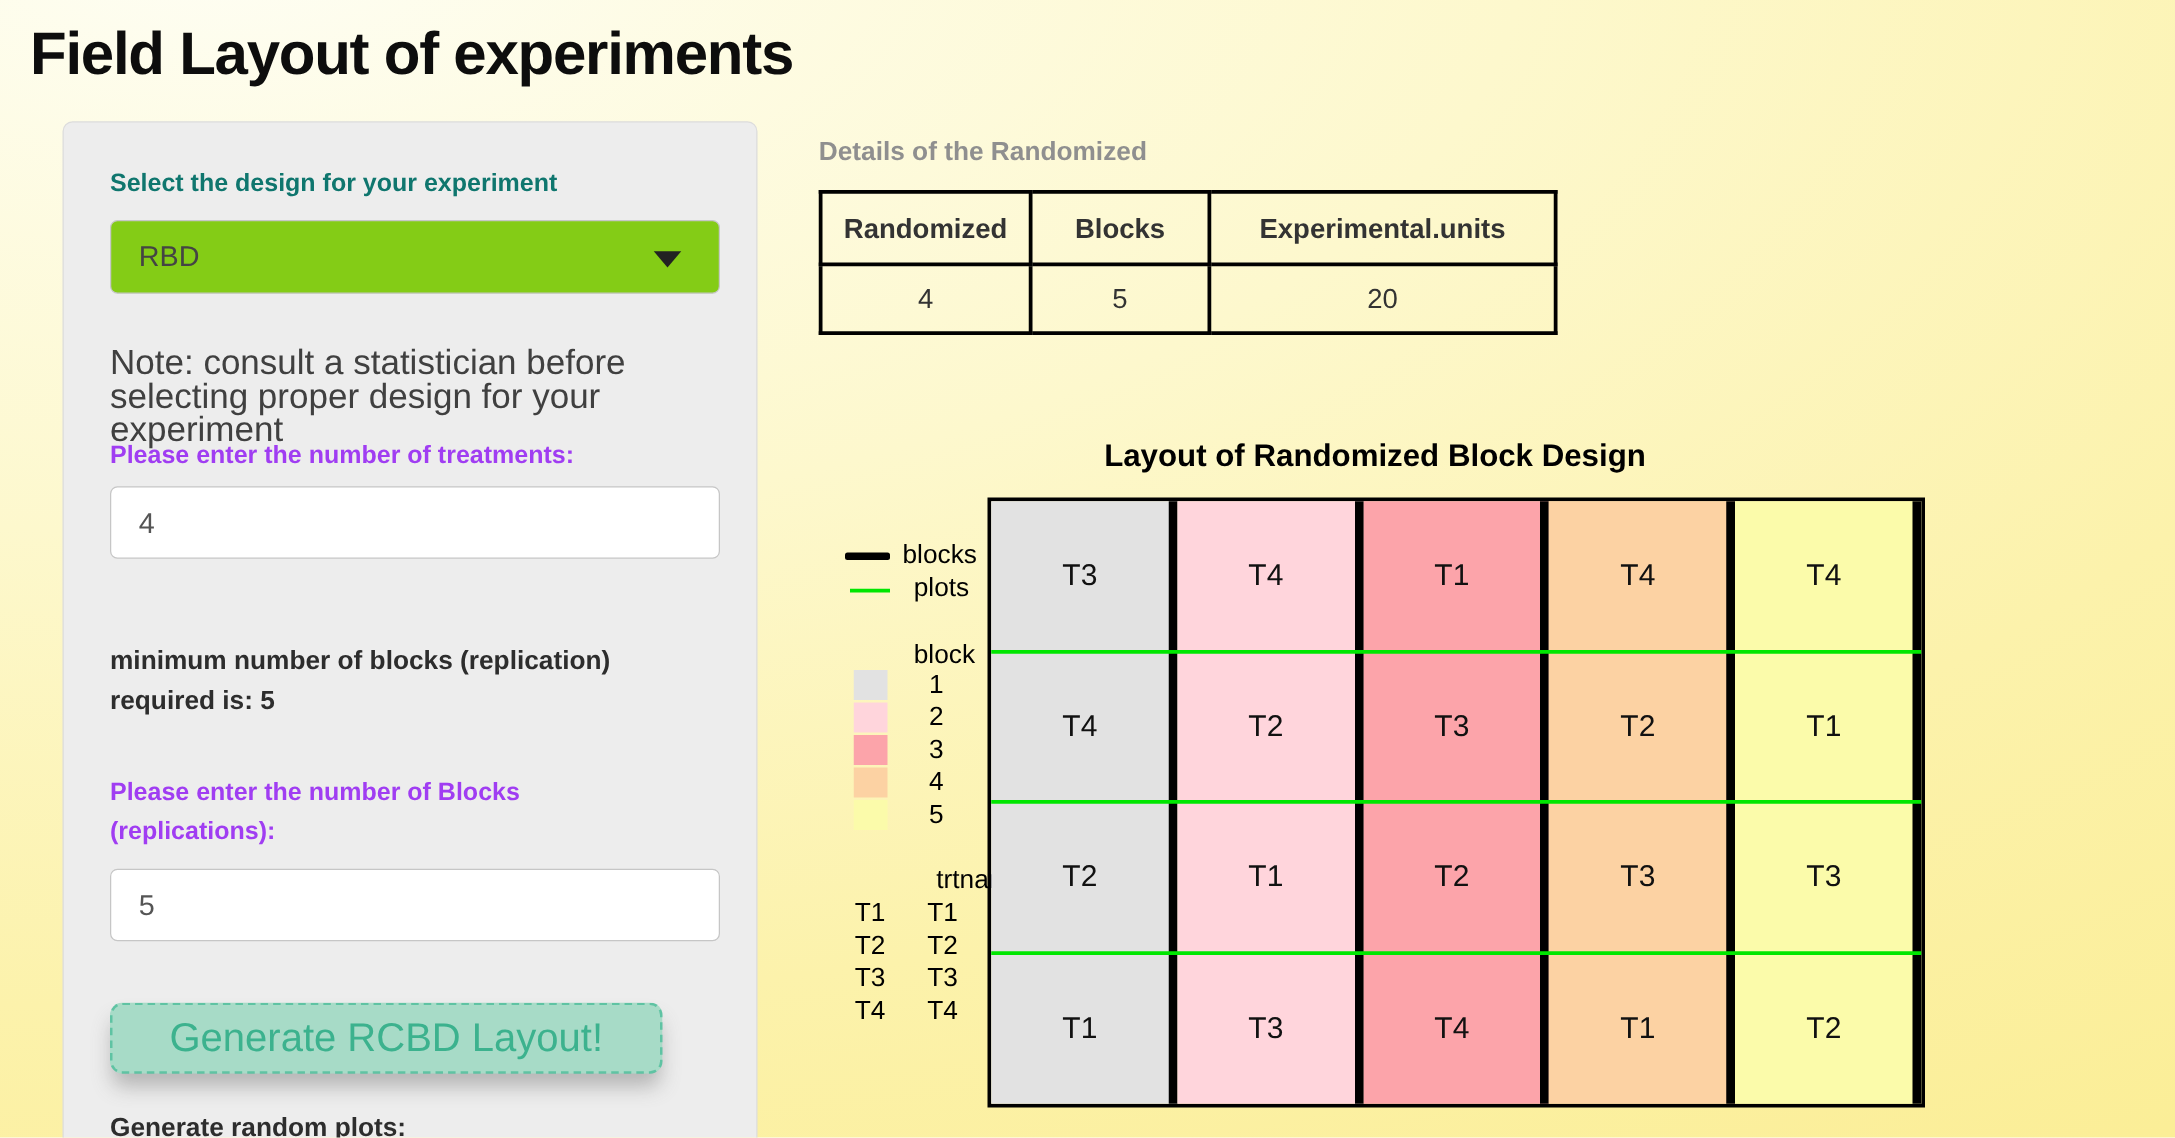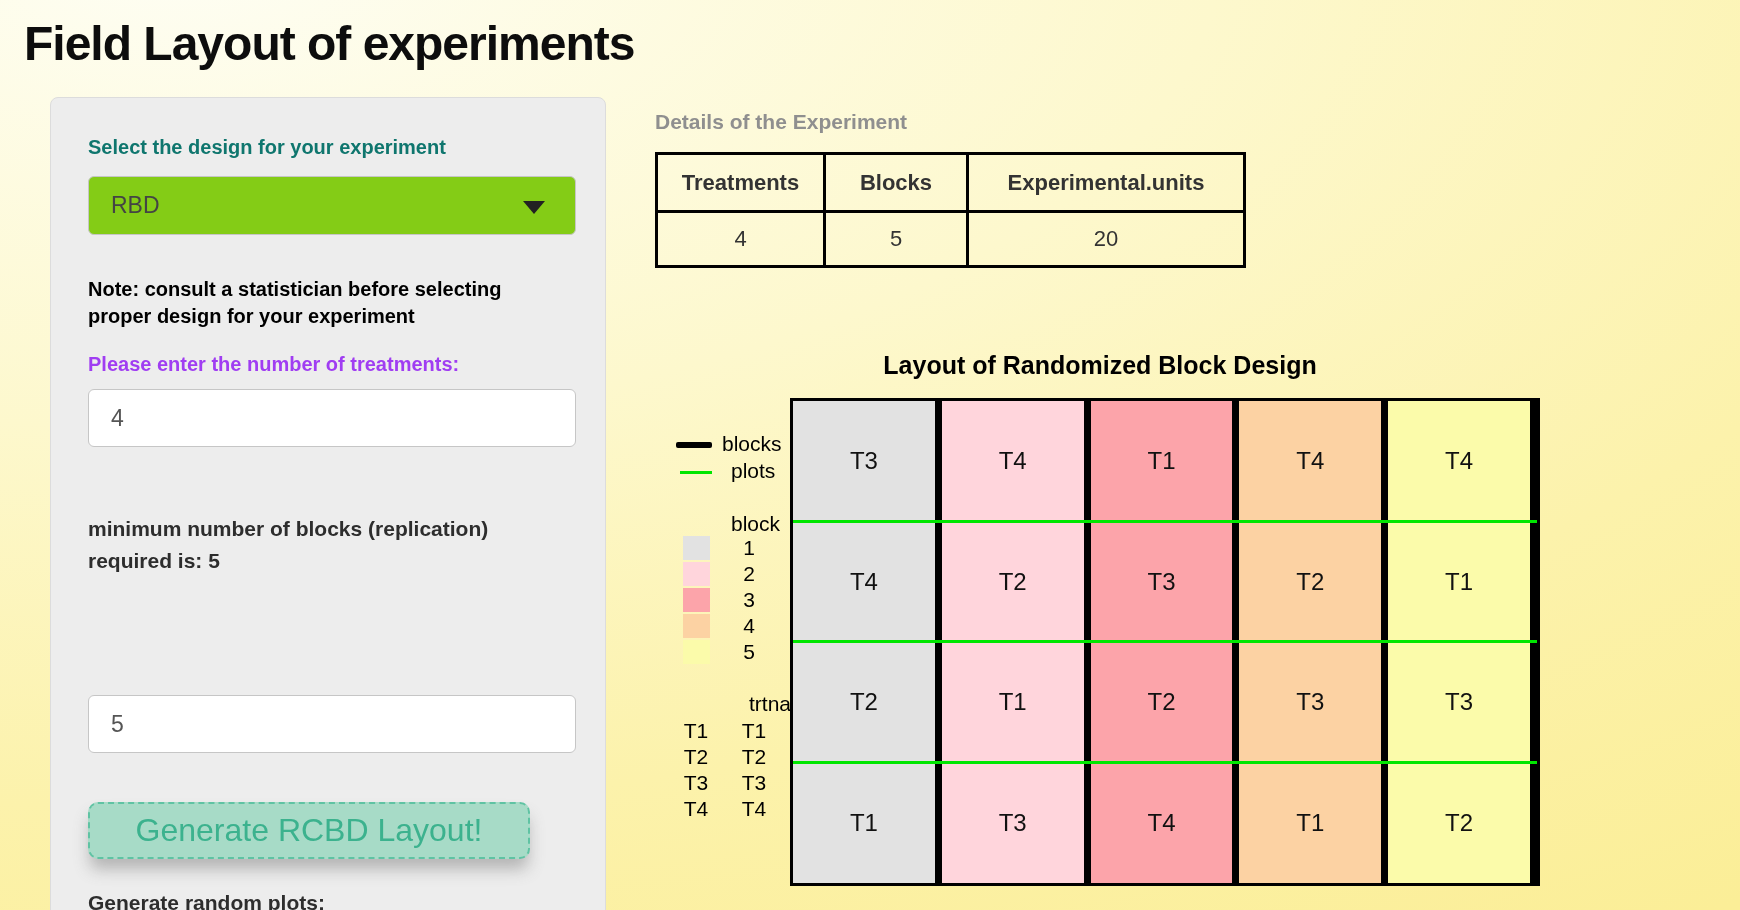--- a/index.html
+++ b/index.html
@@ -13,21 +13,21 @@
 
   
   .page-title { left:24px; top:16px; font-size:48px; font-weight:bold; color:#0d0d0d; letter-spacing:-1px; }
 
   
   .panel { left:50px; top:97px; width:556px; height:830px; background:#ededed; border:1px solid #dcdcdc; border-radius:8px; }
   .lbl-orange { left:37px; top:38px; font-size:20px; font-weight:bold; color:#0f766e; }
   .select-box { left:37px; top:78px; width:488px; height:59px; background:#84cc16; border:1px solid #c6c6c6; border-radius:6px; cursor:pointer; }
   .select-value { position:absolute; left:22px; top:0; height:100%; display:flex; align-items:center; font-size:23px; color:#444444; }
   .select-caret { position:absolute; right:30px; top:24px; width:0; height:0; border-left:11px solid transparent; border-right:11px solid transparent; border-top:13px solid #222222; }
-  .note-text { left:37px; top:178px; width:478px; font-size:20px; line-height:27px; color:#000000;font-weight:bold; }
+  .note-text { left:37px; top:178px; width:478px; font-size:28px; line-height:27px; color:#404040; }
   .lbl-purple { font-size:20px; font-weight:bold; color:#a03df2; line-height:31px; }
   .lbl-treat { left:37px; top:251px; width:480px; }
   .lbl-blocks { left:37px; top:521px; width:430px; }
   .num-input { position:absolute; width:488px; height:58px; background:#ffffff; border:1px solid #c6c6c6; border-radius:6px; font-family:"Liberation Sans",sans-serif; font-size:23px; color:#555555; padding-left:22px; outline:none; }
   .input-treat { left:37px; top:291px; }
   .input-blocks { left:37px; top:597px; }
   .minblocks { left:37px; top:415px; width:465px; font-size:21px; font-weight:bold; color:#2d2d2d; line-height:32px; }
   .gen-btn { left:37px; top:704px; width:442px; height:57px; background:#a7dbc7; border:2px dashed #5fc3a3; border-radius:10px; color:#3cb28e; font-size:32px; font-family:"Liberation Sans",sans-serif; cursor:pointer; box-shadow:0 12px 16px -2px rgba(110,110,110,0.45); }
   .randplots { left:37px; top:793px; font-size:21px; font-weight:bold; color:#2d2d2d; }
 
@@ -75,33 +75,34 @@
     <span class="select-caret"></span>
   </div>
 
   <p class="abs note-text">Note: consult a statistician before selecting proper design for your experiment</p>
 
   <div class="abs lbl-purple lbl-treat">Please enter the number of treatments:</div>
   <input class="num-input input-treat" type="text" value="4" style="">
 
   <div class="abs minblocks">minimum number of blocks (replication) required is: 5</div>
 
+  <div class="abs lbl-purple lbl-blocks">Please enter the number of Blocks (replications):</div>
   <input class="num-input input-blocks" type="text" value="5" style="">
 
   <button class="abs gen-btn">Generate RCBD Layout!</button>
 
   <div class="abs randplots">Generate random plots:</div>
 </div>
 
-<div class="abs details-heading">Details of the Experiment</div>
+<div class="abs details-heading">Details of the Randomized</div>
 
 <table class="abs details-table">
   <tbody>
       <tr>
-    <th class="col-w0">Treatments</th>
+    <th class="col-w0">Randomized</th>
     <th class="col-w1">Blocks</th>
     <th class="col-w2">Experimental.units</th>
   </tr>
   <tr>
     <td>4</td>
     <td>5</td>
     <td>20</td>
   </tr>
 </tbody>
   </table>

